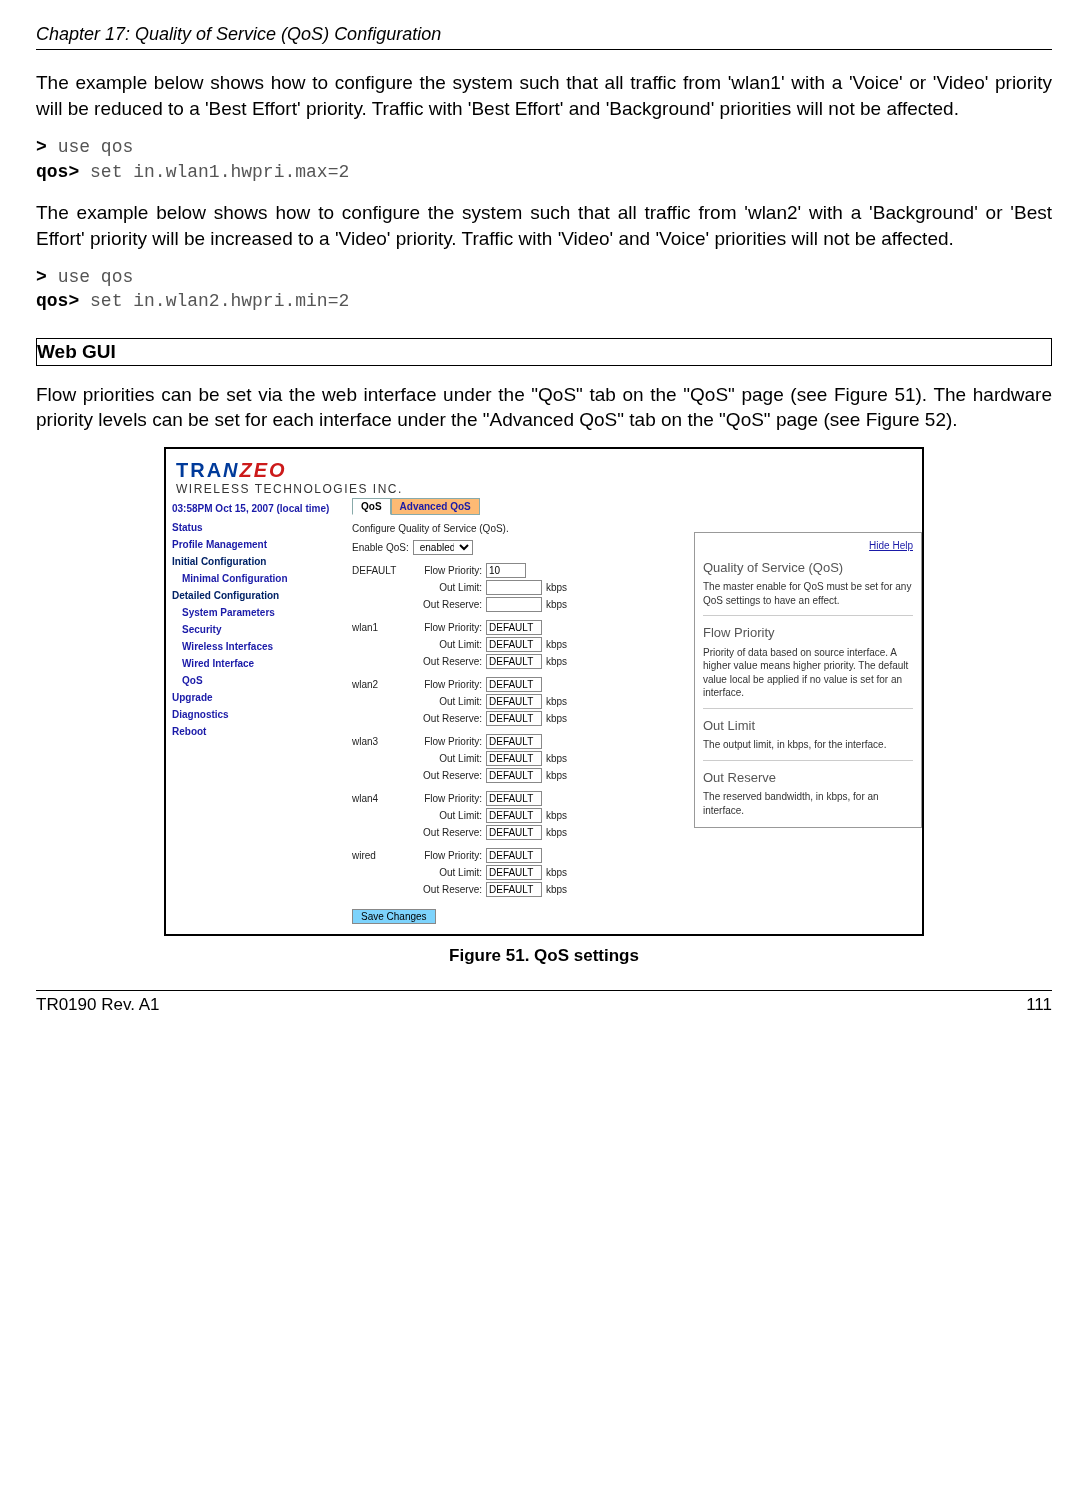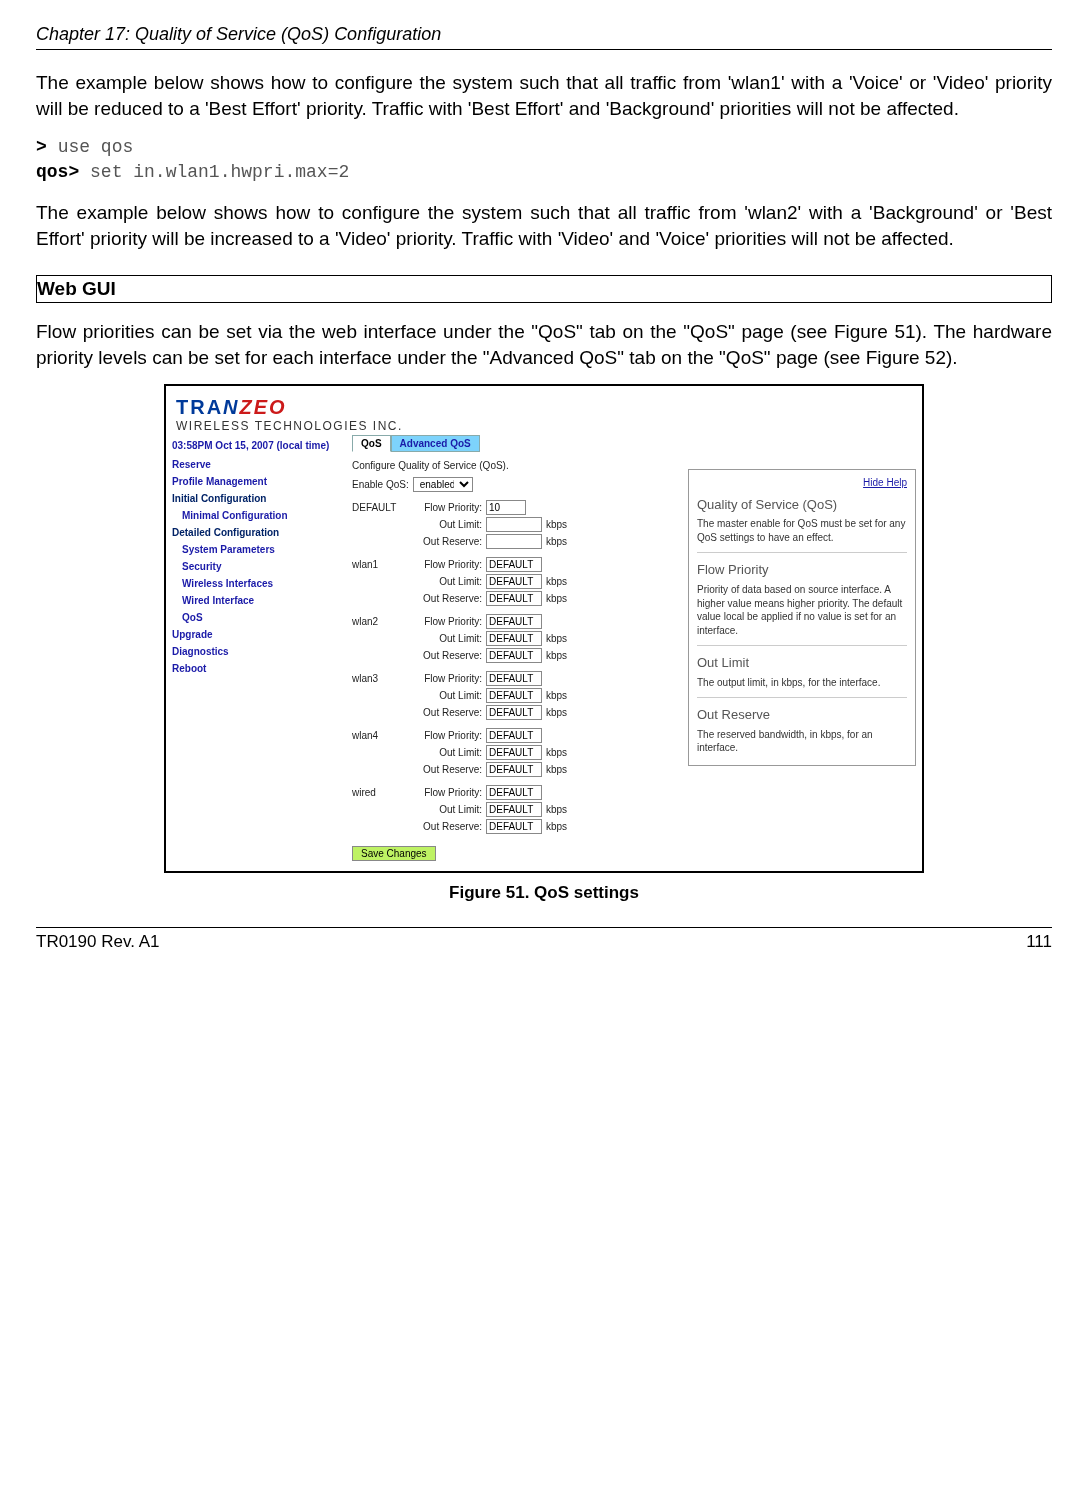--- a/index.html
+++ b/index.html
@@ -99,55 +99,55 @@
   .tabs {
     display:flex;
     gap:0;
     margin-bottom:8px;
   }
   .tab {
     border:1px solid #8aa;
     padding:2px 8px;
     font-size:10px;
     font-weight:bold;
-    background:#7dd3fc;
+    background:#fdba74;
   }
   .tab.active { background:#fff; border-bottom-color:#fff; }
   .tab.other { color:#1a1aa8; }
   .desc { font-size:10px; margin:6px 0; color:#222; }
   .form-row { display:flex; align-items:center; margin:2px 0; font-size:10px; color:#222;}
   .form-row .lab { width:84px; text-align:right; padding-right:4px;}
   .form-row .ilab { width:46px; }
   .form-row input, .form-row select {
     font-size:10px; height:15px; box-sizing:border-box;
     border:1px solid #888; padding:0 2px; background:#fff;
   }
   .form-row .unit { padding-left:4px; color:#222; }
   .iface-block { margin:8px 0 0 0; }
   .help-panel {
     position:absolute;
-    right:6px;
+    right:0;
     top:34px;
     width:210px;
     border:1px solid #999;
     background:#fff;
     padding:6px 8px 10px 8px;
     font-size:10px;
     color:#333;
     line-height:1.35;
   }
   .help-panel .hide-link { text-align:right; color:#1a1aa8; text-decoration:underline; font-size:10px;}
   .help-panel .htitle { font-size:13px; color:#555; margin:6px 0 4px 0;}
   .help-panel hr { border:none; border-top:1px solid #ccc; margin:8px 0;}
   .save-btn {
     margin-top:10px;
     font-size:10px;
     padding:1px 8px;
     border:1px solid #888;
-    background:#bef264;
+    background:#7dd3fc;
     display:inline-block;
   }
   .fig-caption {
     text-align:center;
     font-weight:bold;
     font-size:17px;
     margin:10px 0 24px 0;
   }
   .footer {
     display:flex;
@@ -164,37 +164,39 @@
 <div class="page">
   <div class="chap-header">Chapter 17: Quality of Service (QoS) Configuration</div>
 
   <p class="body-text">The example below shows how to configure the system such that all traffic from 'wlan1' with a 'Voice' or 'Video' priority will be reduced to a 'Best Effort' priority. Traffic with 'Best Effort' and 'Background' priorities will not be affected.</p>
 
   <div class="code-block"><span class="prompt1">&gt;</span> <span class="cmd">use qos</span>
 <span class="prompt1">qos&gt;</span> <span class="cmd">set in.wlan1.hwpri.max=2</span></div>
 
   <p class="body-text">The example below shows how to configure the system such that all traffic from 'wlan2' with a 'Background' or 'Best Effort' priority will be increased to a 'Video' priority. Traffic with 'Video' and 'Voice' priorities will not be affected.</p>
 
+  <div class="code-block"><span class="prompt1">&gt;</span> <span class="cmd">use qos</span>
+<span class="prompt1">qos&gt;</span> <span class="cmd">set in.wlan2.hwpri.min=2</span></div>
 
   <div class="section-box">Web GUI</div>
 
   <p class="body-text">Flow priorities can be set via the web interface under the "QoS" tab on the "QoS" page (see Figure 51). The hardware priority levels can be set for each interface under the "Advanced QoS" tab on the "QoS" page (see Figure 52).</p>
 
   <div class="figure-wrap">
     <div class="fig-border">
       <div class="fig-top">
         <div class="logo">
           <span>TRA</span><span style="color:#003a9a;font-style:italic">N</span><span class="z">ZEO</span>
         </div>
         <div class="logo-sub">WIRELESS  TECHNOLOGIES INC.</div>
       </div>
       <div class="fig-body">
         <div class="nav-col">
           <div class="tstamp">03:58PM Oct 15, 2007 (local time)</div>
-          <div class="h0">Reserve</div>
+          <div class="h0">Status</div>
           <div class="h0">Profile Management</div>
           <div class="h0 dark">Initial Configuration</div>
           <div class="h1">Minimal Configuration</div>
           <div class="h0 dark">Detailed Configuration</div>
           <div class="h2">System Parameters</div>
           <div class="h2">Security</div>
           <div class="h2">Wireless Interfaces</div>
           <div class="h2">Wired Interface</div>
           <div class="h2">QoS</div>
           <div class="h0">Upgrade</div>

